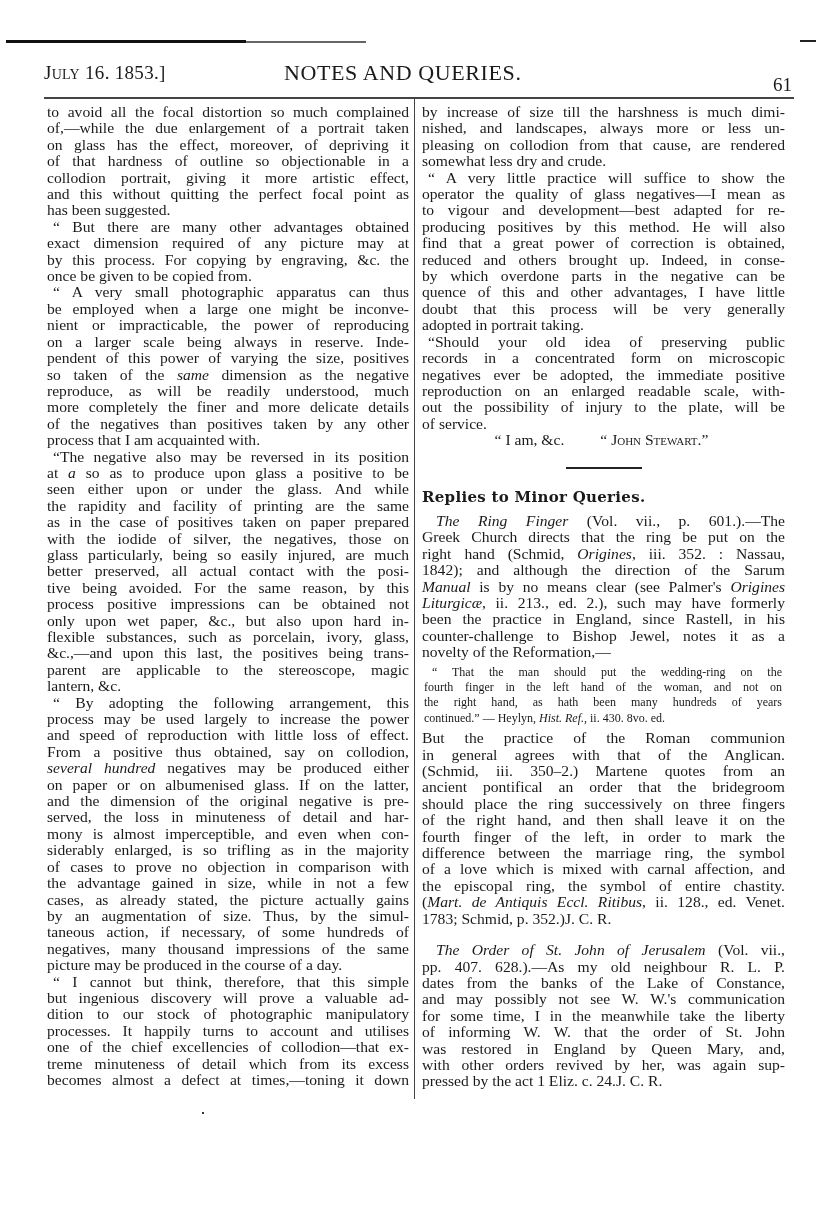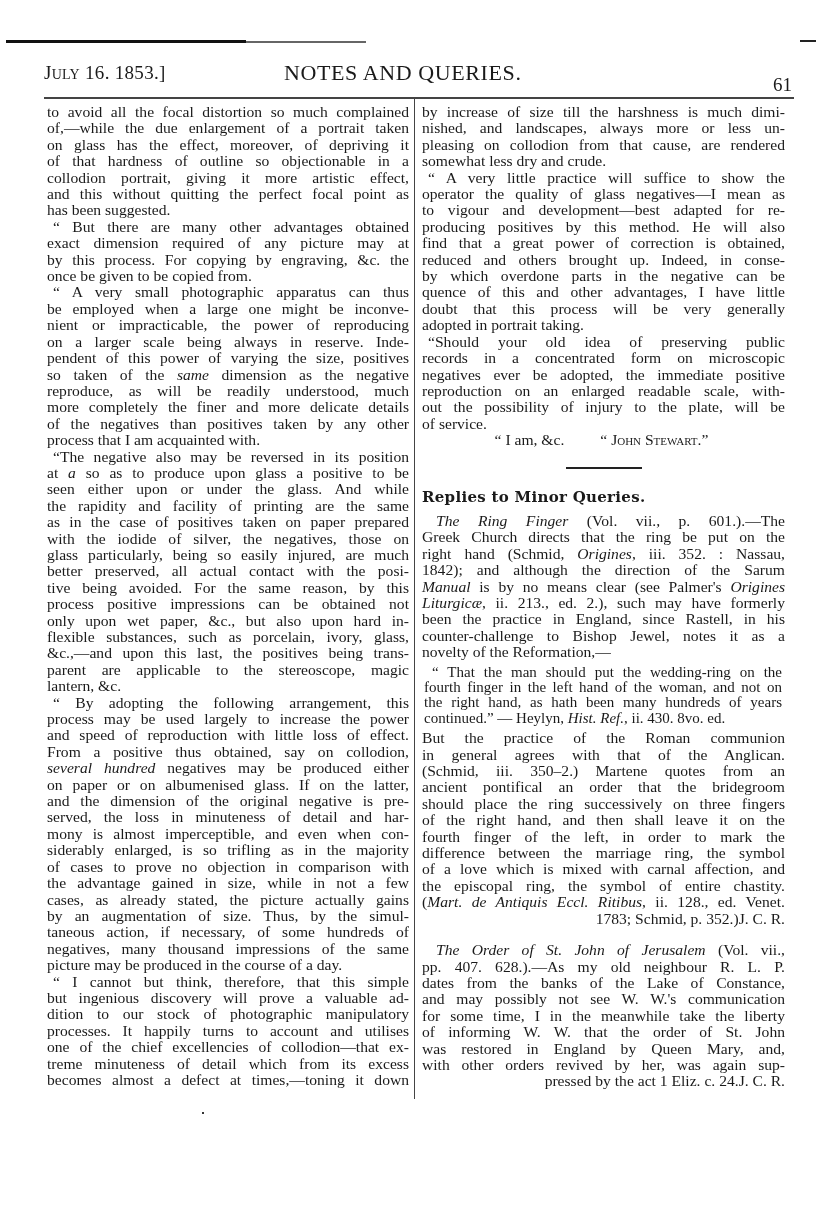--- a/index.html
+++ b/index.html
@@ -23,22 +23,22 @@
     font-size: 15.6px; line-height: 16.4px; text-align: justify;
   }
   .col.left { left: 47px; }
   .col.right { left: 422px; width: 363px; }
   .col .line { display: block; text-align: justify; text-align-last: justify; white-space: nowrap; }
   .col .line.last { text-align-last: left; }
   .sig-line { display: flex; justify-content: center; gap: 36px; padding-right: 4px; }
   .sc-name { font-variant: small-caps; }
   .section-rule { width: 76px; height: 2px; background: #222; margin: 18px auto 20px auto; }
   .section-heading { text-align: left; font-family: "DejaVu Serif", serif; font-weight: bold; font-size: 15px; letter-spacing: 0.3px; margin-bottom: 8px; }
-  .quote { font-size: 15px; line-height: 15.4px; padding-left: 2px; margin: 4px 3px 4px 0; }
-  .attrib { display: flex; justify-content: flex-end; }
+  .quote { font-size: 12px; line-height: 15.4px; padding-left: 2px; margin: 4px 3px 4px 0; }
+  .attrib { display: flex; justify-content: flex-start; }
   .gap { height: 15px; }
   .speck { position: absolute; width: 2px; height: 2px; background: #333; }
 </style>
 </head>
 <body>
 
 <div class="top-rule-left"></div>
 <div class="top-rule-left2"></div>
 <div class="top-rule-right"></div>
 

